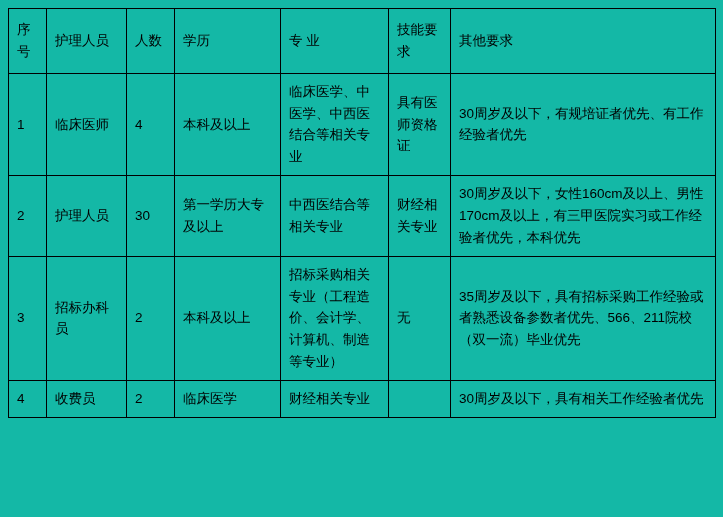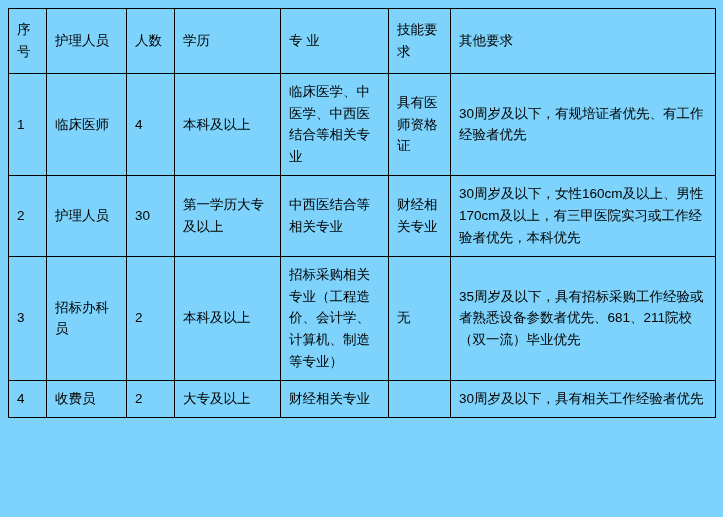--- a/index.html
+++ b/index.html
@@ -11,21 +11,21 @@
     width: 723px;
     height: 517px;
     font-family: "Liberation Sans", sans-serif;
     color: #000000;
     overflow: hidden;
   }
   .sheet {
     width: 723px;
     height: 517px;
     position: relative;
-    background: #7dd3fc;
+    background: #14b8a6;
     box-sizing: border-box;
     padding: 8px 8px 0 8px;
   }
   table.job-table {
     border-collapse: collapse;
     table-layout: fixed;
     width: 707px;
     border: 1px solid #000000;
   }
   table.job-table td,
@@ -101,26 +101,26 @@
         <td class="cell-left">财经相关专业</td>
         <td class="cell-left">30周岁及以下，女性160cm及以上、男性170cm及以上，有三甲医院实习或工作经验者优先，本科优先</td>
       </tr>
       <tr>
         <td class="cell-center">3</td>
         <td class="cell-center">招标办科员</td>
         <td class="cell-center">2</td>
         <td class="cell-center">本科及以上</td>
         <td class="cell-left">招标采购相关专业（工程造价、会计学、计算机、制造等专业）</td>
         <td class="cell-left">无</td>
-        <td class="cell-left">35周岁及以下，具有招标采购工作经验或者熟悉设备参数者优先、681、211院校（双一流）毕业优先</td>
+        <td class="cell-left">35周岁及以下，具有招标采购工作经验或者熟悉设备参数者优先、566、211院校（双一流）毕业优先</td>
       </tr>
       <tr>
         <td class="cell-center">4</td>
         <td class="cell-center">收费员</td>
         <td class="cell-center">2</td>
-        <td class="cell-center">大专及以上</td>
+        <td class="cell-center">临床医学</td>
         <td class="cell-left">财经相关专业</td>
         <td class="cell-left"></td>
         <td class="cell-left">30周岁及以下，具有相关工作经验者优先</td>
       </tr>
     </tbody>
   </table>
 </div>
 
 </body></html>

